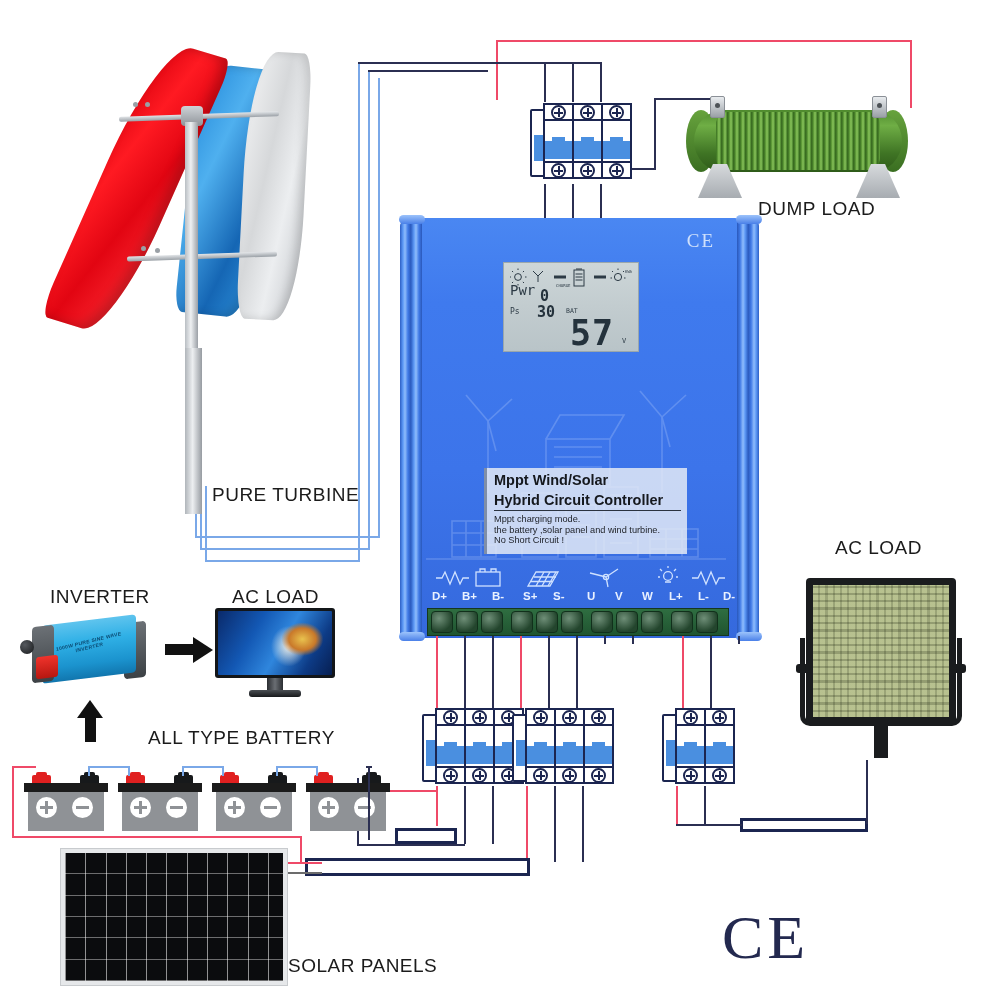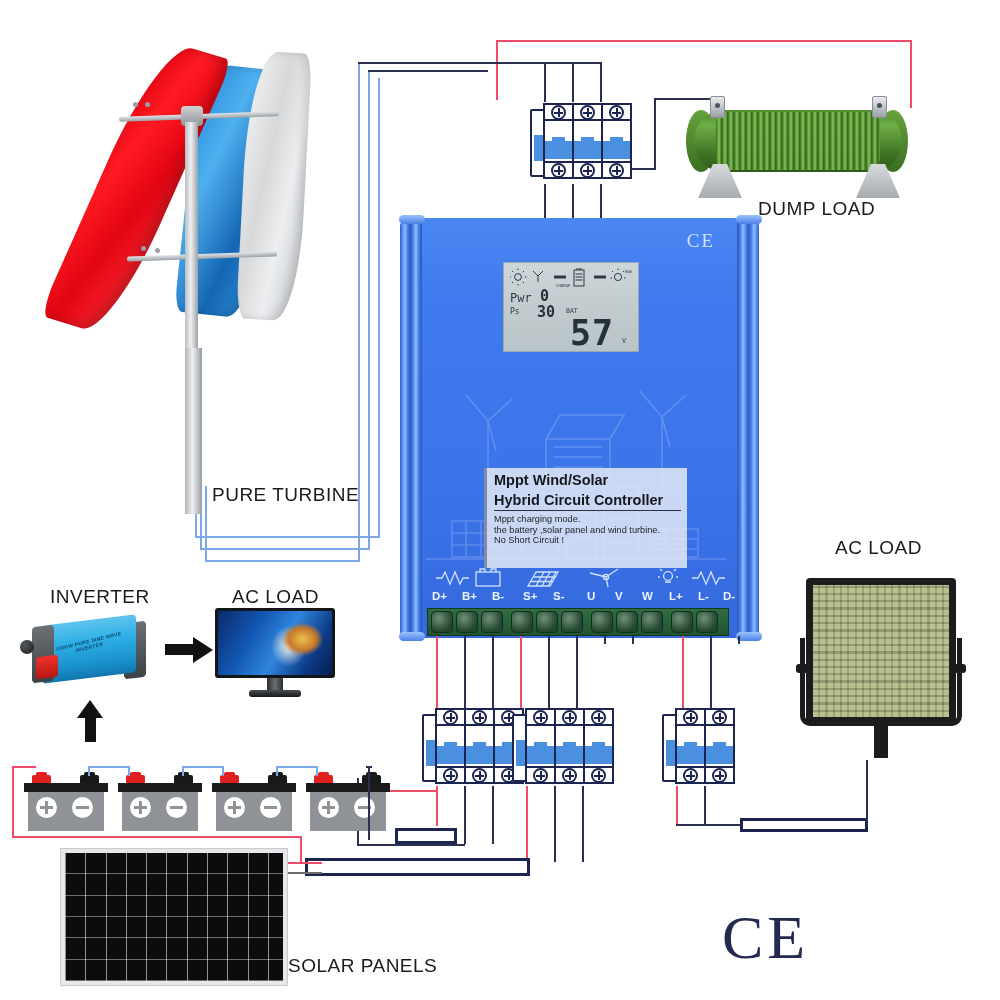--- a/index.html
+++ b/index.html
@@ -81,21 +81,21 @@
   .faint{position:absolute;opacity:.22;}
   .btnrow{position:absolute;left:96px;top:168px;width:150px;height:28px;
           display:flex;justify-content:space-between;align-items:center;}
   .btn{width:30px;height:26px;border:2px solid #cddffb;border-radius:4px;
        background:#4e8bf4;display:flex;align-items:center;justify-content:center;
        color:#eef4ff;font-size:11px;font-weight:bold;}
   .btn .tri{width:0;height:0;border-top:7px solid transparent;border-bottom:7px solid transparent;}
   .tri.left{border-right:12px solid #dfe9fb;}
   .tri.right{border-left:12px solid #dfe9fb;}
 
-  .namebox{position:absolute;left:84px;top:250px;width:200px;height:100px;
+  .namebox{position:absolute;left:84px;top:250px;width:200px;height:86px;
            background:rgba(233,238,246,.82);border-left:3px solid #7f8ea8;}
   .namebox .t1{margin:4px 0 0 7px;font-size:14.5px;font-weight:bold;color:#15181d;line-height:16px;}
   .namebox .rule{margin:2px 6px 3px 7px;height:1px;background:#2b3340;}
   .namebox .t2{margin-left:7px;font-size:9.2px;color:#1b1e24;line-height:10.6px;}
 
   .termlbls{position:absolute;left:30px;top:372px;width:296px;height:16px;}
   .termlbls span{position:absolute;font-size:11.5px;font-weight:bold;color:#e9f1ff;}
   .termicons{position:absolute;left:30px;top:348px;width:296px;height:22px;}
   .termstrip{position:absolute;left:27px;top:390px;width:300px;height:26px;
              background:linear-gradient(180deg,#2f6e41,#1f5430);border:1px solid #16381f;
@@ -384,21 +384,21 @@
           <path d="M44 9 h12" stroke-width="3"></path>
           <rect x="64" y="2" width="10" height="16"></rect>
           <path d="M66 1 h6 M65.5 6 h7 M65.5 9 h7 M65.5 12 h7"></path>
           <path d="M84 9 h12" stroke-width="3"></path>
           <circle cx="108" cy="9" r="3.6"></circle>
           <path d="M108 2 V0.5 M103 4 L102 3 M113 4 L114 3 M102 10 H100.5 M115.5 10 H114"></path>
         </g>
         <text x="46" y="19" font-size="4" fill="#2c3a45" font-family="DejaVu Sans Mono, monospace">CHARGE</text>
         <text x="115" y="5" font-size="4" fill="#2c3a45" font-family="DejaVu Sans Mono, monospace">KWh</text>
       </svg>
-      <span class="lcd-txt" style="left:6px;top:28px;font-size:12px;">Pwr</span>
+      <span class="lcd-txt" style="left:6px;top:19px;font-size:14px;">Pwr</span>
       <span class="seg abs" style="left:36px;top:24px;font-size:15px;">0</span>
       <span class="lcd-txt" style="left:6px;top:44px;font-size:8px;">Ps</span>
       <span class="seg abs" style="left:33px;top:40px;font-size:15px;">30</span>
       <span class="lcd-txt" style="left:62px;top:44px;font-size:6.5px;">BAT</span>
       <span class="seg abs" style="left:66px;top:50px;font-size:35px;letter-spacing:1px;">57</span>
       <span class="lcd-txt" style="left:118px;top:74px;font-size:7px;">V</span>
     </div>
 
 
     <div class="namebox">
@@ -603,20 +603,21 @@
 
   <div class="label big" style="left:232px;top:586px;">AC LOAD</div>
   <div id="mon" class="abs">
     <div class="mon-screen">
         <div class="mon-pic"></div>
       </div>
     <div class="mon-neck"></div>
     <div class="mon-base"></div>
   </div>
 
+  <div class="label big" style="left:148px;top:727px;">ALL TYPE BATTERY</div>
 
   <div class="bat abs" style="left:24px;top:775px;">
     <div class="post p">
         <i style="background:#e02020;"></i>
       </div>
     <div class="post n">
         <i style="background:#17191b;"></i>
       </div>
     <div class="lid"></div>
     <div class="body"></div>

